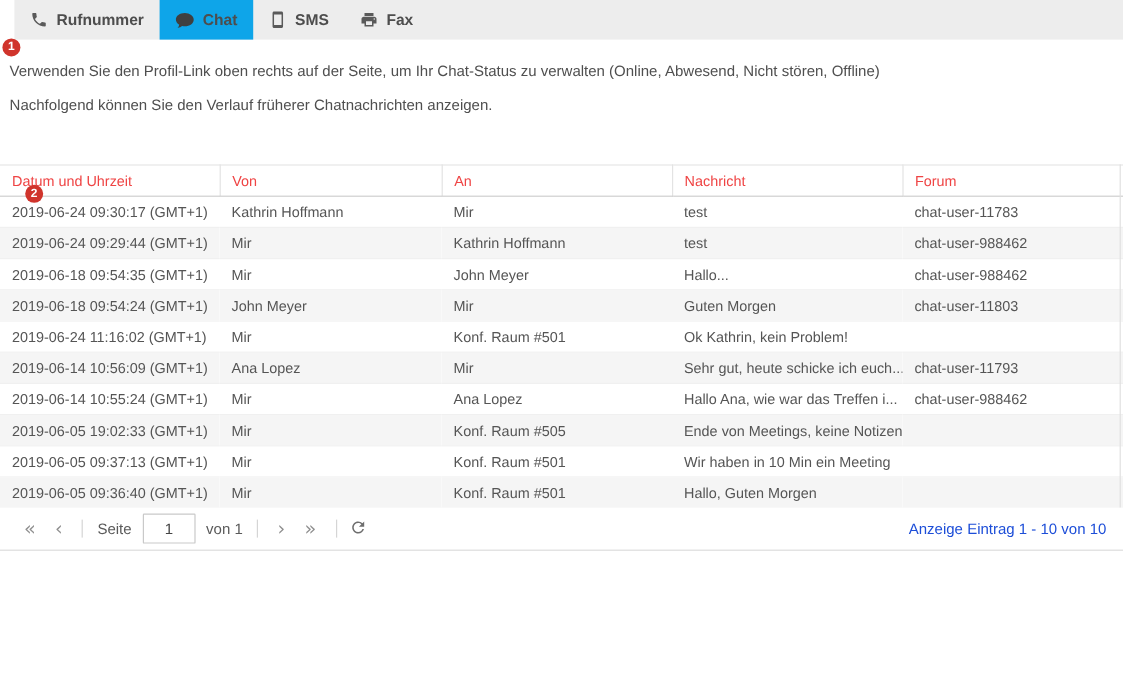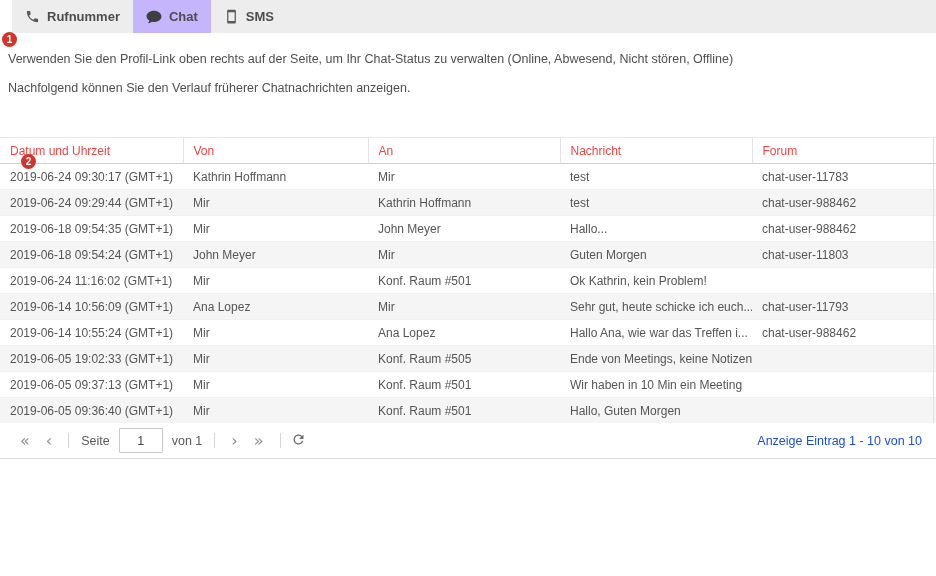--- a/index.html
+++ b/index.html
@@ -12,21 +12,21 @@
   
   .tabbar{
     position:absolute;top:0;left:12px;width:936px;height:33px;
     background:#ededed;display:flex;align-items:stretch;
   }
   .tab{
     display:flex;align-items:center;gap:7px;
     padding:0 13px;font-size:13px;font-weight:600;color:#4d4d4d;
     cursor:pointer;white-space:nowrap;
   }
-  .tab.active{background:#c4b5fd;}
+  .tab.active{background:#0ea5e9;}
   .tab svg{display:block;}
   
   .badge{
     position:absolute;width:15px;height:15px;border-radius:50%;
     background:#d0342c;color:#fff;font-size:10px;font-weight:700;
     display:flex;align-items:center;justify-content:center;z-index:20;
     line-height:1;
   }
   .badge1{left:2px;top:32px;}
   .badge2{left:21px;top:154px;}
@@ -105,20 +105,28 @@
     </span>
     <span>Chat</span>
   </div>
   <div class="tab">
     <span>
       <svg width="15" height="15" viewBox="0 0 24 24">
           <path fill="#5a5a5a" d="M17 1.01L7 1c-1.1 0-2 .9-2 2v18c0 1.1.9 2 2 2h10c1.1 0 2-.9 2-2V3c0-1.1-.9-1.99-2-1.99zM17 19H7V5h10v14z"></path>
         </svg>
     </span>
     <span>SMS</span>
+  </div>
+  <div class="tab">
+    <span>
+      <svg width="15" height="15" viewBox="0 0 24 24">
+          <path fill="#5a5a5a" d="M19 8H5c-1.66 0-3 1.34-3 3v6h4v4h12v-4h4v-6c0-1.66-1.34-3-3-3zm-3 11H8v-5h8v5zm3-7c-.55 0-1-.45-1-1s.45-1 1-1 1 .45 1 1-.45 1-1 1zm-1-9H6v4h12V3z"></path>
+        </svg>
+    </span>
+    <span>Fax</span>
   </div>
 </div>
 
 <div class="badge badge1">1</div>
 <div class="badge badge2">2</div>
 
 <div class="instructions">
   <p class="l2">Verwenden Sie den Profil-Link oben rechts auf der Seite, um Ihr Chat-Status zu verwalten (Online, Abwesend, Nicht stören, Offline)</p>
   <p>Nachfolgend können Sie den Verlauf früherer Chatnachrichten anzeigen.</p>
 </div>

